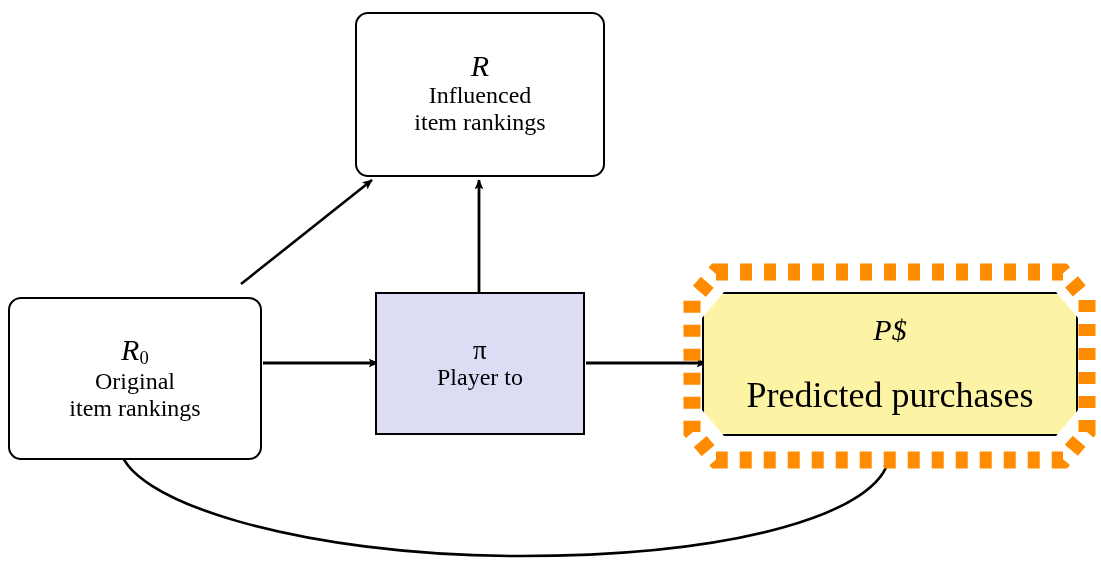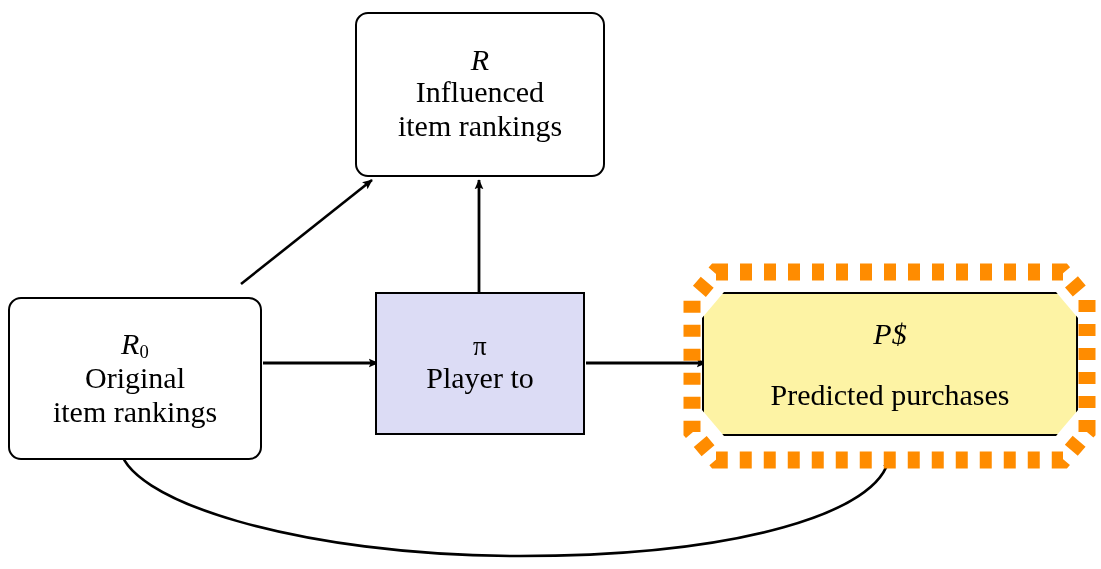--- a/index.html
+++ b/index.html
@@ -39,21 +39,21 @@
     line-height: 1.05;
     letter-spacing: 0.2px;
   }
   .node .sym sub {
     font-size: 0.62em;
     font-style: normal;
     vertical-align: -0.22em;
     letter-spacing: 0;
   }
   .node .lbl {
-    font-size: 30px;
+    font-size: 24px;
     line-height: 1.14;
     white-space: nowrap;
   }
 
   
   #node-R {
     left: 355px;
     top: 12px;
     width: 250px;
     height: 165px;
@@ -107,21 +107,21 @@
     border: 2px solid #000000;
     box-sizing: border-box;
     clip-path: polygon(22px 0, calc(100% - 22px) 0, 100% 26px, 100% calc(100% - 26px), calc(100% - 22px) 100%, 22px 100%, 0 calc(100% - 26px), 0 26px);
     display: flex;
     flex-direction: column;
     align-items: center;
     justify-content: center;
     color: #000;
   }
   #node-P-oct .sym { font-size: 30px; font-style: italic; }
-  #node-P-oct .lbl { font-size: 30px; white-space: nowrap; margin-top: 27px; }
+  #node-P-oct .lbl { font-size: 36px; white-space: nowrap; margin-top: 27px; }
   #oct-outline {
     position: absolute;
     left: 0;
     top: 0;
     width: 415px;
     height: 208px;
     pointer-events: none;
   }
 </style>
 </head>

